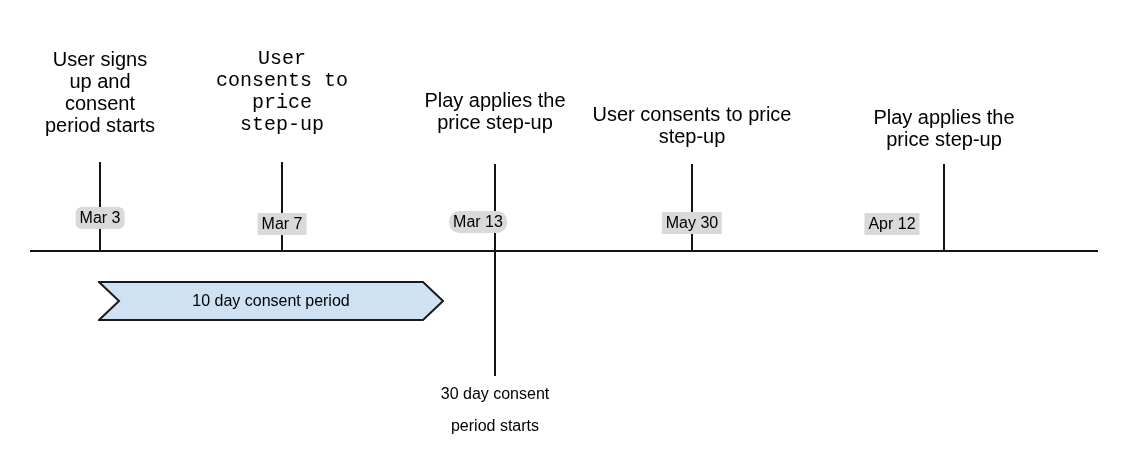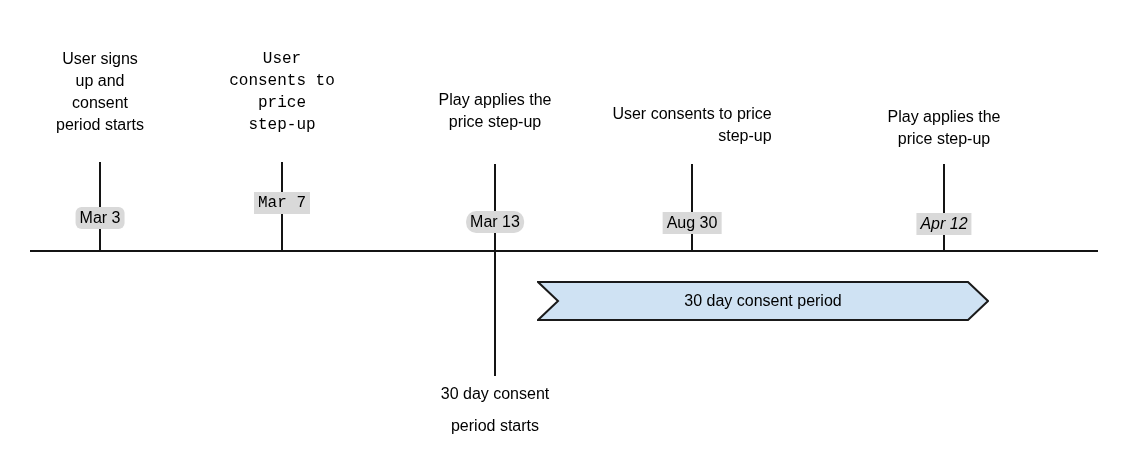--- a/index.html
+++ b/index.html
@@ -35,21 +35,21 @@
     width: 2px;
     background: var(--line);
     transform: translateX(-50%);
     z-index: 1;
   }
 
   .event-label {
     position: absolute;
     transform: translateX(-50%);
     text-align: center;
-    font-size: 16px;
+    font-size: 20px;
     line-height: 22px;
     white-space: pre-line;
     color: var(--text);
   }
 
   .date-badge {
     position: absolute;
     transform: translateX(-50%);
     background: var(--date-bg);
     color: var(--text);
@@ -104,48 +104,48 @@
     <div class="tick" style="left:100px; top:162px; height:88px;"></div>
     <div class="date-badge" style="left:100px; top:207px;border-radius:6px;">Mar 3</div>
   </div>
 
   <div>
     <div class="event-label" style="left:282px; top:48px;font-family:Liberation Mono, monospace;">User
 consents to
 price
 step-up</div>
     <div class="tick" style="left:282px; top:162px; height:88px;"></div>
-    <div class="date-badge" style="left:282px; top:192px;font-family:Liberation Mono, monospace;">Mar 7</div>
+    <div class="date-badge" style="left:282px; top:213px;">Mar 7</div>
   </div>
 
   <div>
     <div class="event-label" style="left:495px; top:89px;">Play applies the
 price step-up</div>
     <div class="tick" style="left:495px; top:164px; height:212px;"></div>
-    <div class="date-badge" style="left:495px; top:211px;border-radius:10px;">Mar 13</div>
+    <div class="date-badge" style="left:478px; top:211px;border-radius:10px;">Mar 13</div>
   </div>
 
   <div>
-    <div class="event-label" style="left:692px; top:103px;text-align:right;">User consents to price
+    <div class="event-label" style="left:692px; top:103px;">User consents to price
 step-up</div>
     <div class="tick" style="left:692px; top:164px; height:86px;"></div>
-    <div class="date-badge" style="left:692px; top:212px;">Aug 30</div>
+    <div class="date-badge" style="left:692px; top:212px;">May 30</div>
   </div>
 
   <div>
     <div class="event-label" style="left:944px; top:106px;">Play applies the
 price step-up</div>
     <div class="tick" style="left:944px; top:164px; height:86px;"></div>
-    <div class="date-badge" style="left:944px; top:213px;font-style:italic;">Apr 12</div>
+    <div class="date-badge" style="left:892px; top:213px;">Apr 12</div>
   </div>
 
+  <div class="arrow" style="left:98px; top:281px; width:346px; height:40px;">
+    <svg width="346" height="40" viewBox="0 0 346 40" aria-hidden="true">
+      <polygon points="1,1 325,1 345,20 325,39 1,39 21,20"></polygon>
+    </svg>
+    <div class="period-label">10 day consent period</div>
+  </div>
 
-  <div class="arrow" style="left:537px; top:281px; width:452px; height:40px;">
-    <svg width="452" height="40" viewBox="0 0 452 40" aria-hidden="true">
-      <polygon points="1,1 431,1 451,20 431,39 1,39 21,20"></polygon>
-    </svg>
-    <div class="period-label">30 day consent period</div>
-  </div>
 
   <div class="annotation" style="left:495px; top:378px;">30 day consent
 period starts</div>
 
 </div>
 
 </body></html>

